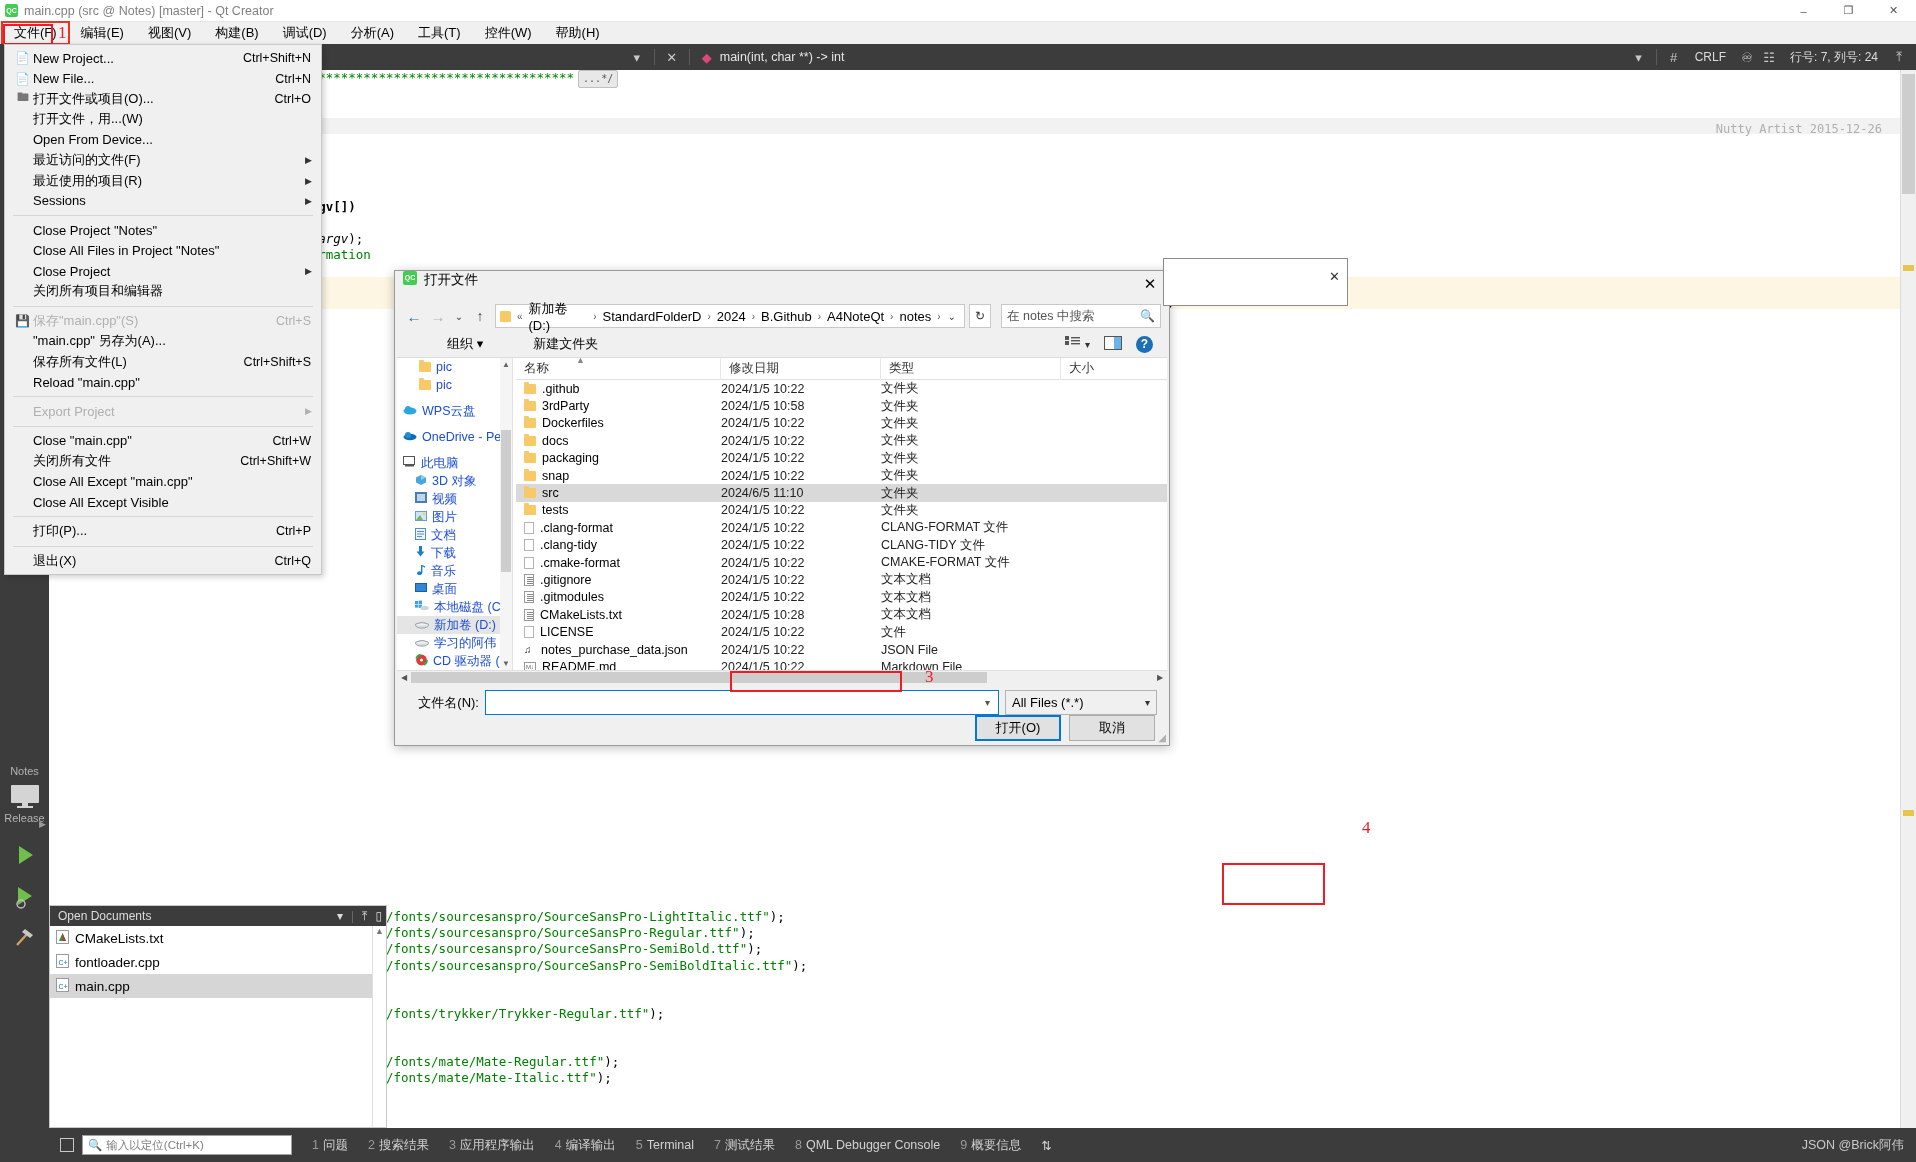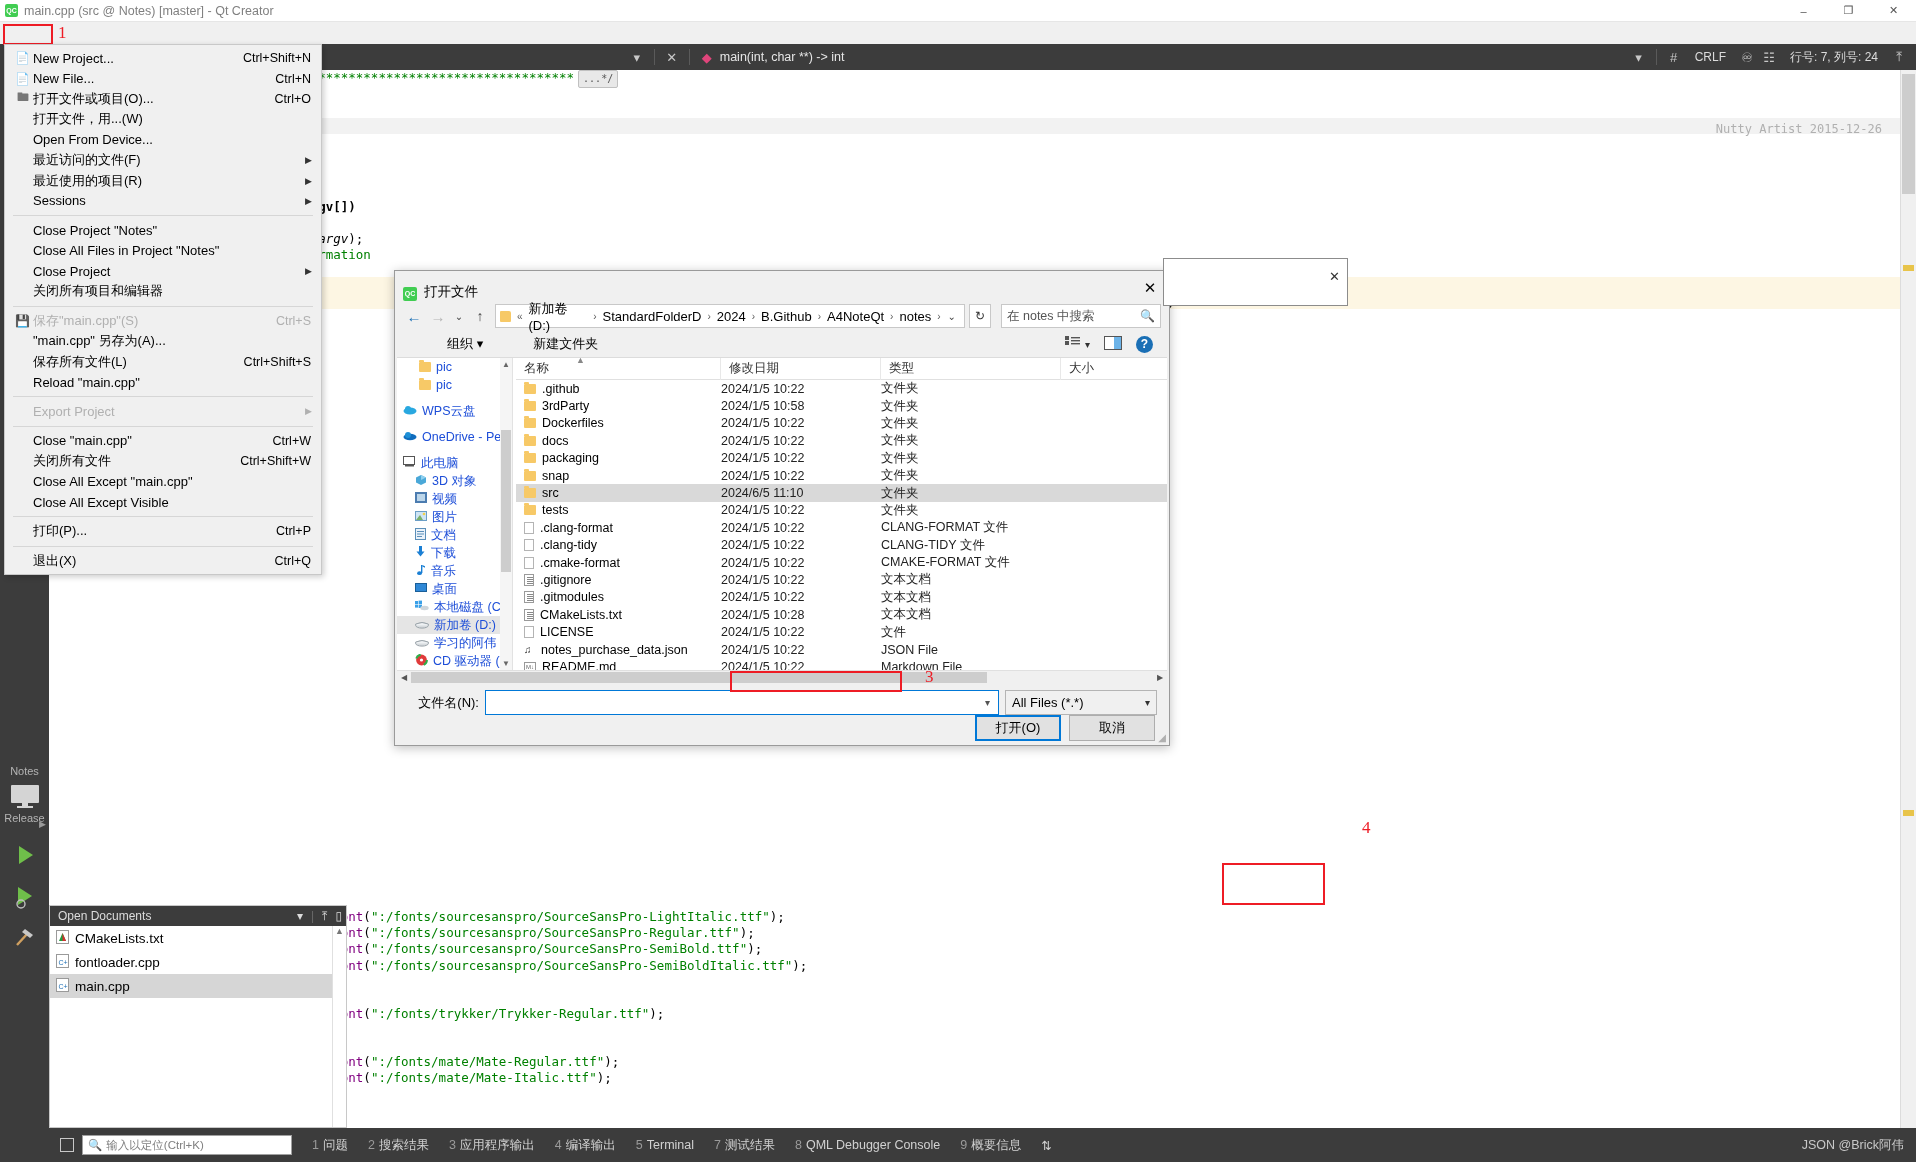--- a/index.html
+++ b/index.html
@@ -72,21 +72,21 @@
   .foldmark { display:inline-block; background:#e8e8e8; border:1px solid #c0c0c0;
               color:#555; font-size:10px; padding:0 4px; margin-left:4px; border-radius:2px; }
   .watermark { position:absolute; right:18px; top:52px; color:#b0b0b0; font-size:12px;
                font-family:"DejaVu Sans Mono",monospace; }
   .vscroll { position:absolute; right:0; top:70px; bottom:34px; width:16px; background:#f0f0f0;
              border-left:1px solid #dcdcdc; }
   .vthumb { position:absolute; right:1px; top:4px; width:13px; height:120px; background:#cdcdcd; }
   .vmark { position:absolute; right:2px; width:11px; height:6px; background:#e8c44a; }
 
   
-  .odpanel { position:absolute; left:49px; top:905px; width:298px; bottom:34px;
+  .odpanel { position:absolute; left:49px; top:905px; width:338px; bottom:34px;
              background:#fff; border:1px solid #c8c8c8; }
   .odhead { height:20px; background:#3c3c3c; color:#dcdcdc; display:flex; align-items:center;
             padding:0 4px 0 8px; font-size:12px; }
   .odhead .sp { margin-left:auto; display:flex; gap:8px; align-items:center; }
   .od-item { height:24px; display:flex; align-items:center; gap:6px; padding-left:6px;
              font-size:13.5px; color:#000; }
   .od-item.sel { background:#d6d6d6; }
   .odscroll { position:absolute; right:0; top:20px; bottom:0; width:14px; background:#fff;
               border-left:1px solid #e0e0e0; text-align:center; color:#777; font-size:9px; }
 
@@ -97,21 +97,21 @@
              display:flex; align-items:center; gap:4px; padding:0 5px; color:#808080;
              font-size:11.5px; margin-left:4px; }
   .sb-item { margin-left:20px; white-space:nowrap; }
   .sb-num { color:#9a9a9a; margin-right:4px; }
   .csdn { margin-left:auto; margin-right:12px; color:#c8c8c8; font-size:12.5px; }
 
   
   .dialog { position:absolute; left:394px; top:270px; width:776px; height:476px;
             background:#f0f0f0; border:1px solid #9a9a9a; box-shadow:0 2px 10px rgba(0,0,0,.25);
             display:flex; flex-direction:column; }
-  .dlg-title { height:30px; display:flex; align-items:flex-end; padding:0 4px 0 8px; }
+  .dlg-title { height:30px; display:flex; align-items:flex-start; padding:0 4px 0 8px; }
   .dlg-ico { width:14px; height:14px; background:#41cd52; border-radius:2px; margin-right:7px;
              color:#fff; font-size:7px; text-align:center; line-height:14px; font-weight:bold; }
   .dlg-ttext { font-size:13.5px; color:#000; }
   .dlg-close { margin-left:auto; width:30px; height:26px; display:flex; align-items:center;
                justify-content:center; font-size:15px; color:#000; }
   .navrow { height:30px; display:flex; align-items:center; gap:2px; padding:0 8px; }
   .navbtn { width:22px; height:22px; display:flex; align-items:center; justify-content:center;
             font-size:15px; color:#1a6fb5; }
   .navbtn.dis { color:#b4b4b4; }
   .navbtn.sm { width:16px; font-size:10px; color:#444; }
@@ -219,20 +219,31 @@
   <div class="titlebar">
     <div class="title-icon">QC</div>
     <span class="title-text">main.cpp (src @ Notes) [master] - Qt Creator</span>
     <div class="win-ctrls">
       <div class="win-btn">–</div>
       <div class="win-btn">❐</div>
       <div class="win-btn close">✕</div>
     </div>
   </div>
 
+  <div class="menubar">
+    <div class="menu-item active">文件(F)</div>
+    <div class="menu-item">编辑(E)</div>
+    <div class="menu-item">视图(V)</div>
+    <div class="menu-item">构建(B)</div>
+    <div class="menu-item">调试(D)</div>
+    <div class="menu-item">分析(A)</div>
+    <div class="menu-item">工具(T)</div>
+    <div class="menu-item">控件(W)</div>
+    <div class="menu-item">帮助(H)</div>
+  </div>
 
   <div class="leftbar">
     <div style="height:715px"></div>
     <div class="lb-item" style="position:relative">
       <span>Notes</span>
     </div>
     <div class="lb-item" style="position:relative; padding-top:2px;">
       <span class="lb-icon">
         <svg width="34" height="26" viewBox="0 0 34 26">
           <rect x="3" y="2" width="28" height="18" rx="1" fill="#d4d4d4"></rect>

